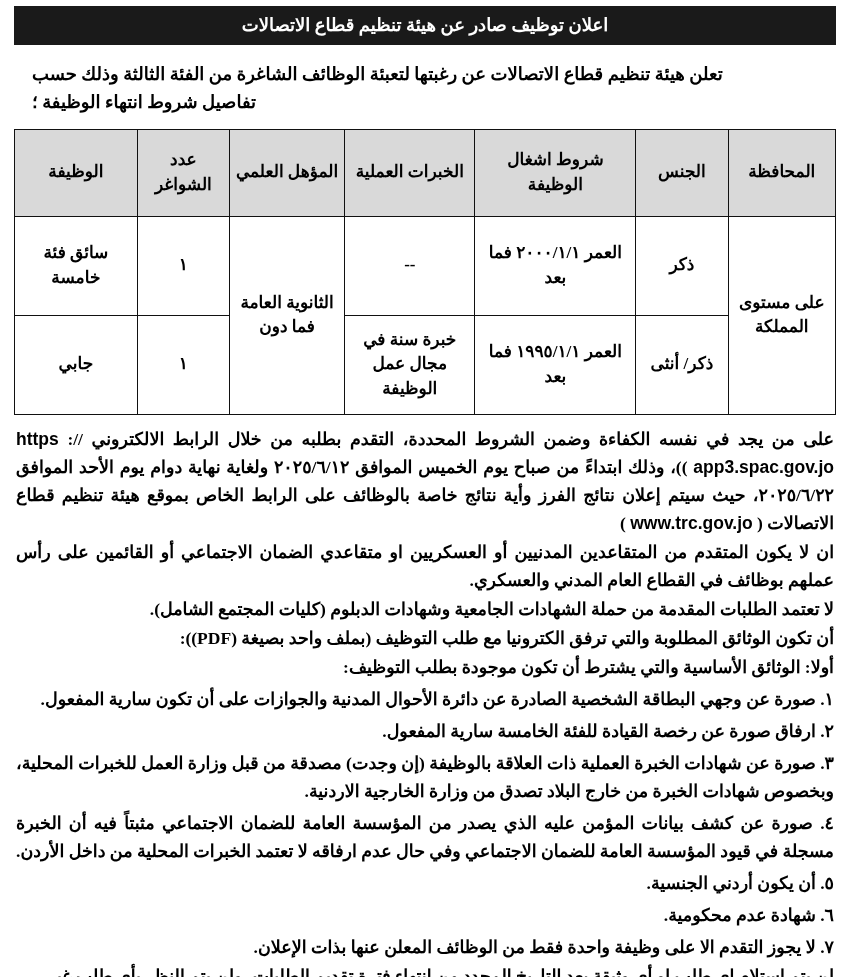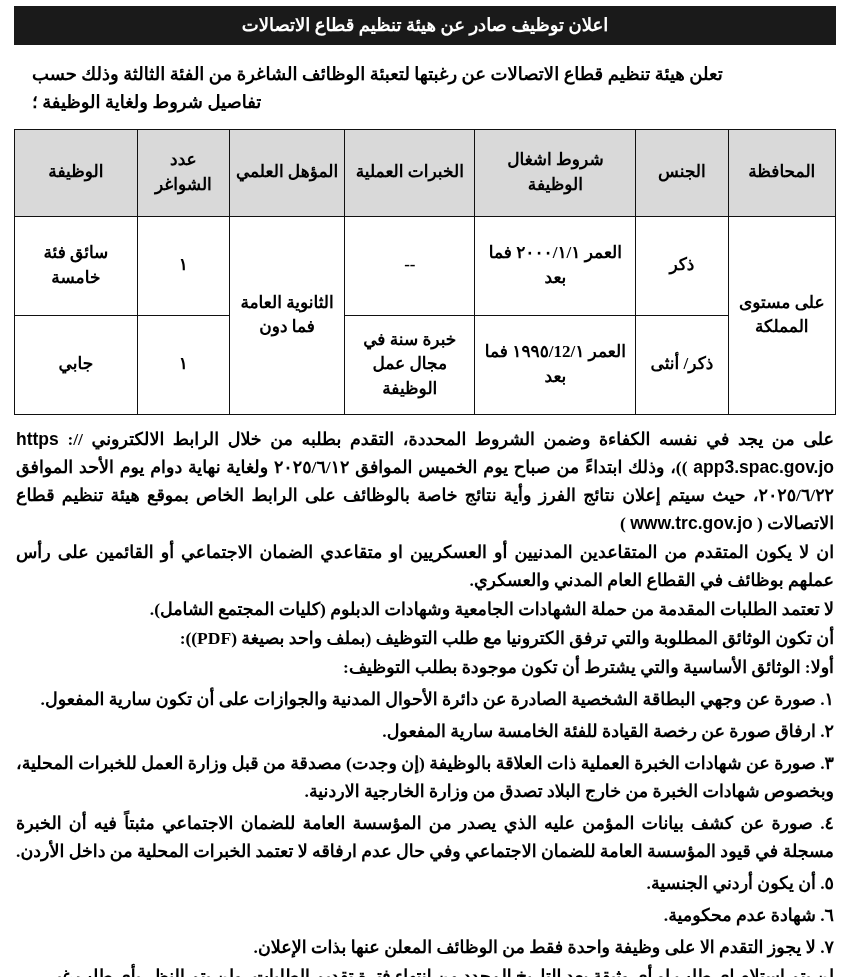--- a/index.html
+++ b/index.html
@@ -92,21 +92,21 @@
 </style>
 </head>
 <body>
 
 <div class="page">
 
   <div class="header-band">اعلان توظيف صادر عن هيئة تنظيم قطاع الاتصالات</div>
 
   <div class="intro">
     <div>تعلن هيئة تنظيم قطاع الاتصالات عن رغبتها لتعبئة الوظائف الشاغرة من الفئة الثالثة وذلك حسب</div>
-    <div>تفاصيل شروط ولغاية الوظيفة ؛</div>
+    <div>تفاصيل شروط انتهاء الوظيفة ؛</div>
   </div>
 
   <table class="jobs">
     <thead>
       <tr>
         <th class="col-governorate">المحافظة</th>
         <th class="col-gender">الجنس</th>
         <th class="col-conditions">شروط اشغال الوظيفة</th>
         <th class="col-experience">الخبرات العملية</th>
         <th class="col-qualification">المؤهل العلمي</th>
@@ -119,21 +119,21 @@
         <td class="col-governorate" rowspan="2">على مستوى المملكة</td>
         <td class="col-gender">ذكر</td>
         <td class="col-conditions">العمر ٢٠٠٠/١/١ فما بعد</td>
         <td class="col-experience">--</td>
         <td class="col-qualification" rowspan="2">الثانوية العامة فما دون</td>
         <td class="col-vacancies">١</td>
         <td class="col-job">سائق فئة خامسة</td>
       </tr>
       <tr>
         <td class="col-gender">ذكر/ أنثى</td>
-        <td class="col-conditions">العمر ١٩٩٥/12/١ فما بعد</td>
+        <td class="col-conditions">العمر ١٩٩٥/١/١ فما بعد</td>
         <td class="col-experience">خبرة سنة في مجال عمل الوظيفة</td>
         <td class="col-vacancies">١</td>
         <td class="col-job">جابي</td>
       </tr>
     </tbody>
   </table>
 
   <div class="body-text">
 
     <p class="para">

